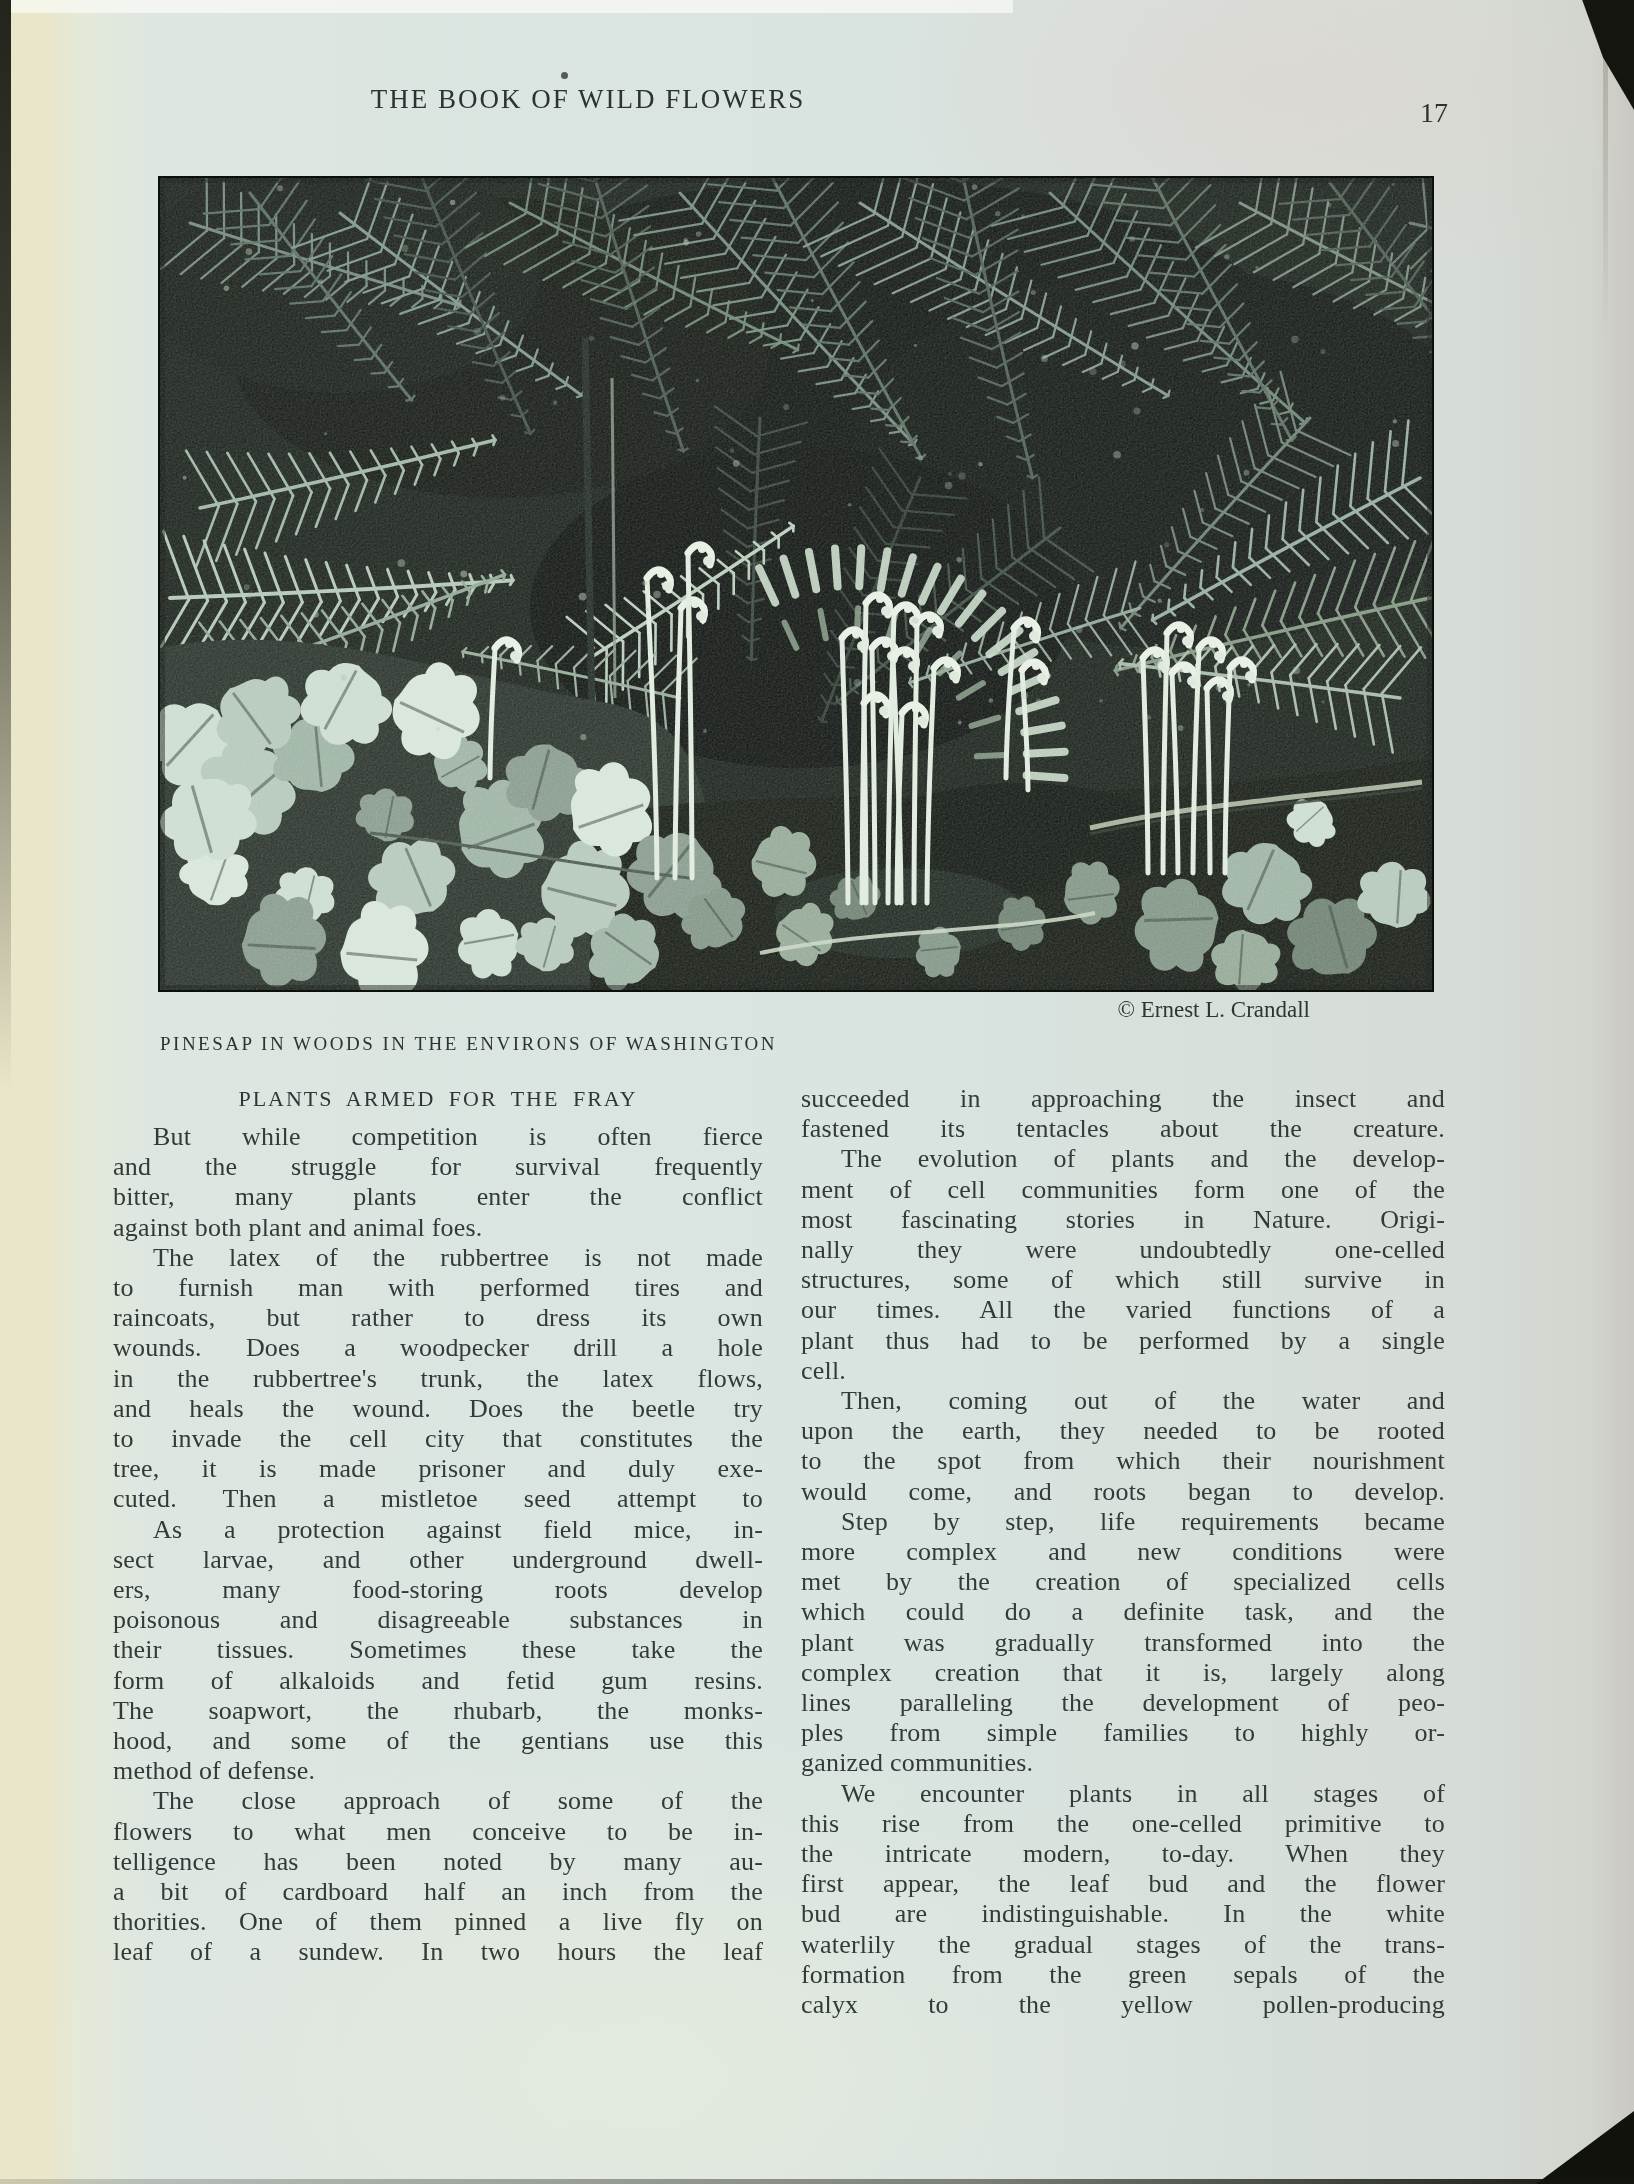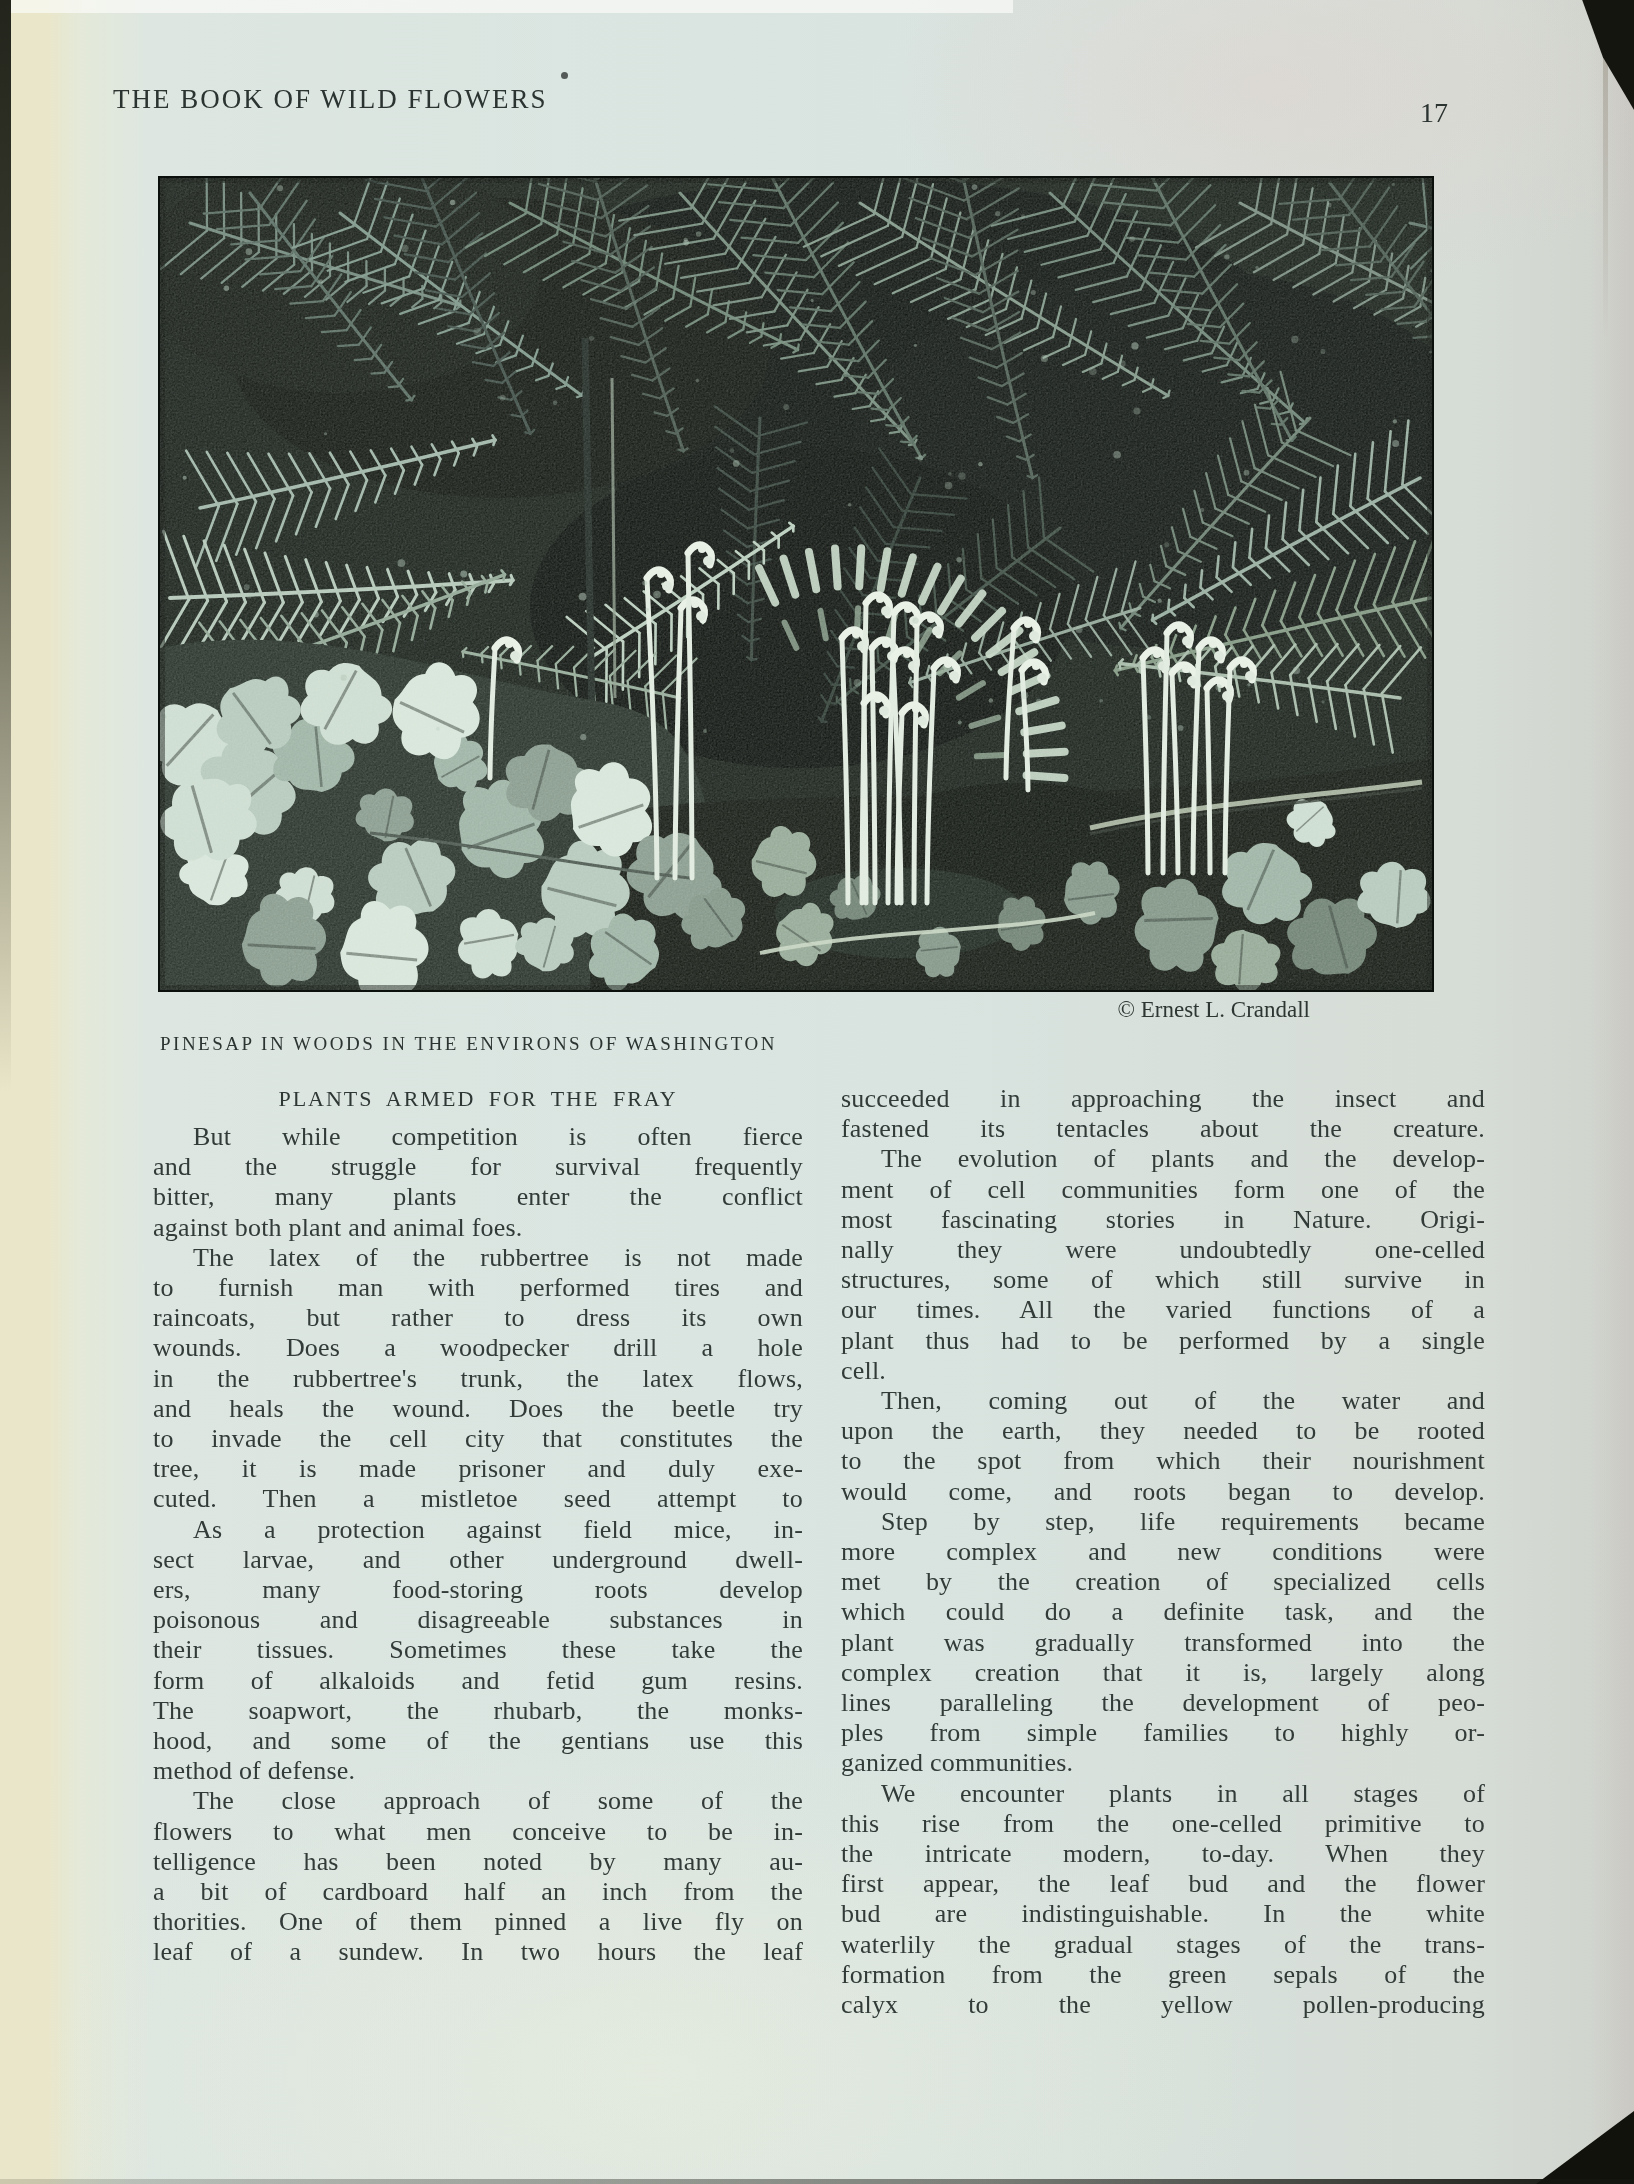--- a/index.html
+++ b/index.html
@@ -25,40 +25,40 @@
   .notch-tr{position:absolute;top:0;right:0;width:74px;height:110px;background:#15150f;
     clip-path:polygon(30% 0,100% 0,100% 100%,58% 52%);}
   .notch-br{position:absolute;bottom:0;right:0;width:98px;height:76px;background:#12120c;
     clip-path:polygon(100% 4%,100% 100%,0 100%);}
   .bottom-line{position:absolute;bottom:0;left:0;right:0;height:5px;
     background:linear-gradient(90deg,rgba(30,30,22,0.15),rgba(25,25,18,0.5) 60%,#15150f);}
   .ink-dot{position:absolute;left:561px;top:72px;width:7px;height:7px;border-radius:50%;background:#3c423e;opacity:.85;}
 
   .running-head{
     position:absolute;top:84px;left:113px;width:950px;
-    font-size:27px;letter-spacing:2px;color:#2c3431;
+    text-align:center;font-size:27px;letter-spacing:2px;color:#2c3431;
   }
   .page-num{position:absolute;top:97px;left:1420px;font-size:28px;color:#2c3431;}
 
   .photo{
     position:absolute;left:160px;top:178px;width:1272px;height:812px;
     background:#141b15;box-shadow:0 0 0 2px #0c100c;
   }
   .photo svg{display:block;width:100%;height:100%;}
 
   .credit{
     position:absolute;left:160px;top:997px;width:1150px;
     text-align:right;font-size:23px;color:#2e3633;
   }
   .caption{
     position:absolute;left:160px;top:1033px;width:1118px;
     text-align:left;font-size:19px;letter-spacing:2.5px;color:#2c3431;
   }
 
-  .columns{position:absolute;left:113px;top:1084px;width:1334px;display:flex;gap:38px;margin-left:40px;}
+  .columns{position:absolute;left:113px;top:1084px;width:1334px;display:flex;gap:38px;}
   .col{width:650px;}
   .col.right{width:644px;}
   .section-heading{
     text-align:center;font-size:22px;letter-spacing:2px;word-spacing:6px;
     line-height:30px;margin-bottom:8px;color:#2e3734;
   }
   .para{margin:0;}
   .tline{
     font-size:26px;line-height:30.2px;letter-spacing:0.2px;
     text-align:justify;text-align-last:justify;

